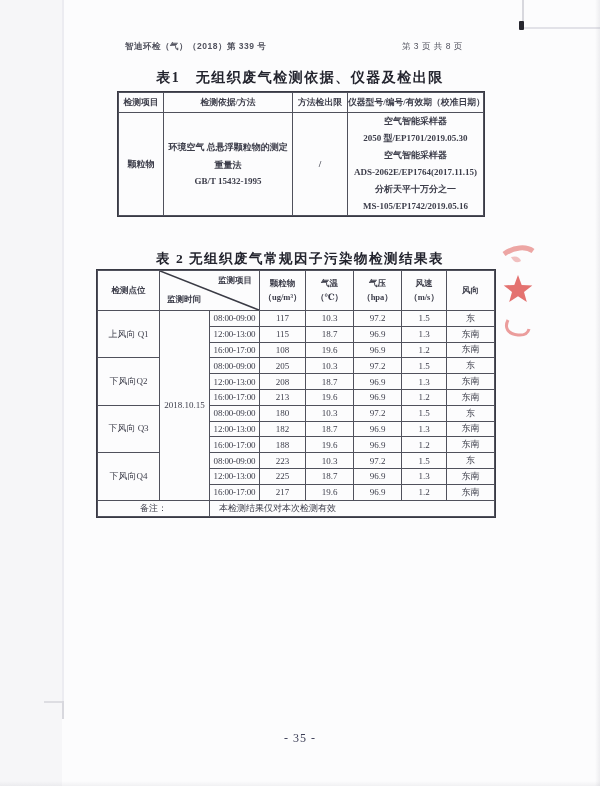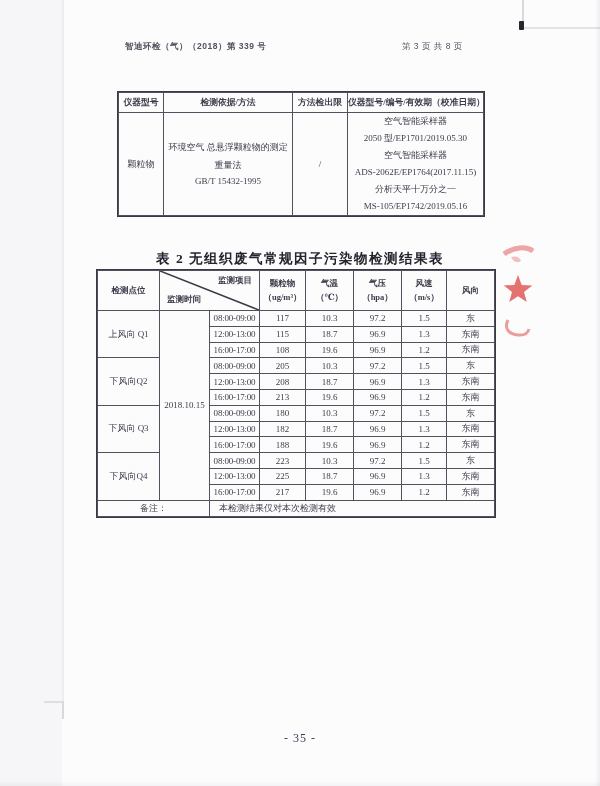--- a/index.html
+++ b/index.html
@@ -25,21 +25,21 @@
   .t-title{left:0;width:600px;text-align:center;font-weight:bold;color:#23242e;letter-spacing:1.5px;}
   .t1-title{top:69px;font-size:14px;}
   .t2-title{top:250px;font-size:13.5px;}
   
   table{border-collapse:collapse;table-layout:fixed;}
   th,td{border:1px solid #50515c;padding:0;text-align:center;vertical-align:middle;
         overflow:hidden;white-space:nowrap;}
   
   .t1{left:118px;top:92px;width:365px;font-size:9px;box-shadow:0 0 0 1px #393a44;}
   .t1 thead th{height:19px;font-weight:bold;font-size:8.8px;}
-  .t1 tbody td{height:102px;}
+  .t1 tbody td{height:102px;font-weight:bold;}
   .t1 .ln{line-height:17px;}
   .method-cell .ln{line-height:16px;}
   .method-cell .ln:first-child{margin-bottom:2px;}
   
   .t2{left:97px;top:270px;width:397px;font-size:8.5px;box-shadow:0 0 0 1px #393a44;}
   .t2 thead th{height:39px;font-weight:bold;font-size:8.5px;}
   .h-main,.h-unit{display:block;line-height:1.55;}
   .t2 tbody td{height:14.8px;font-size:9px;}
   .point-cell,.date-cell{font-size:8.5px;}
   .time-cell{font-size:8px;letter-spacing:-0.2px;}
@@ -72,30 +72,31 @@
   <svg class="abs stamp" viewBox="0 0 56 100">
     <path d="M6 16 C 16 9, 28 8, 35 13" stroke="#dd4f4c" stroke-width="5" fill="none" opacity="0.5"></path>
     <path d="M13 19 q 8 -2 10 4 q -6 4 -10 -4" fill="#dd4f4c" opacity="0.35"></path>
     <polygon points="20,37 23.7,46.9 34.3,47.4 26,53.9 28.8,64.1 20,58.3 11.2,64.1 14,53.9 5.7,47.4 16.3,46.9" fill="#dd4f4c" opacity="0.8"></polygon>
     <path d="M10 82 C 6 90, 10 96, 20 97 C 26 97.5, 30 95, 31 91" stroke="#dd4f4c" stroke-width="3" fill="none" opacity="0.55"></path>
   </svg>
 
   <div class="abs hdr hdr-left">智迪环检（气）（2018）第 339 号</div>
   <div class="abs hdr hdr-right">第 3 页  共 8 页</div>
 
+  <div class="abs t-title t1-title">表1　无组织废气检测依据、仪器及检出限</div>
   <table class="abs t1">
     <colgroup>
         <col style="width:45px">
         <col style="width:129px">
         <col style="width:55px">
         <col style="width:136px">
       </colgroup>
     <thead>
       <tr>
-        <th>仪器型号</th>
+        <th>检测项目</th>
         <th>检测依据/方法</th>
         <th>方法检出限</th>
         <th>仪器型号/编号/有效期（校准日期）</th>
       </tr>
     </thead>
     <tbody>
       <tr>
         <td>颗粒物</td>
         <td class="method-cell">
             <div class="ln">环境空气 总悬浮颗粒物的测定</div>

